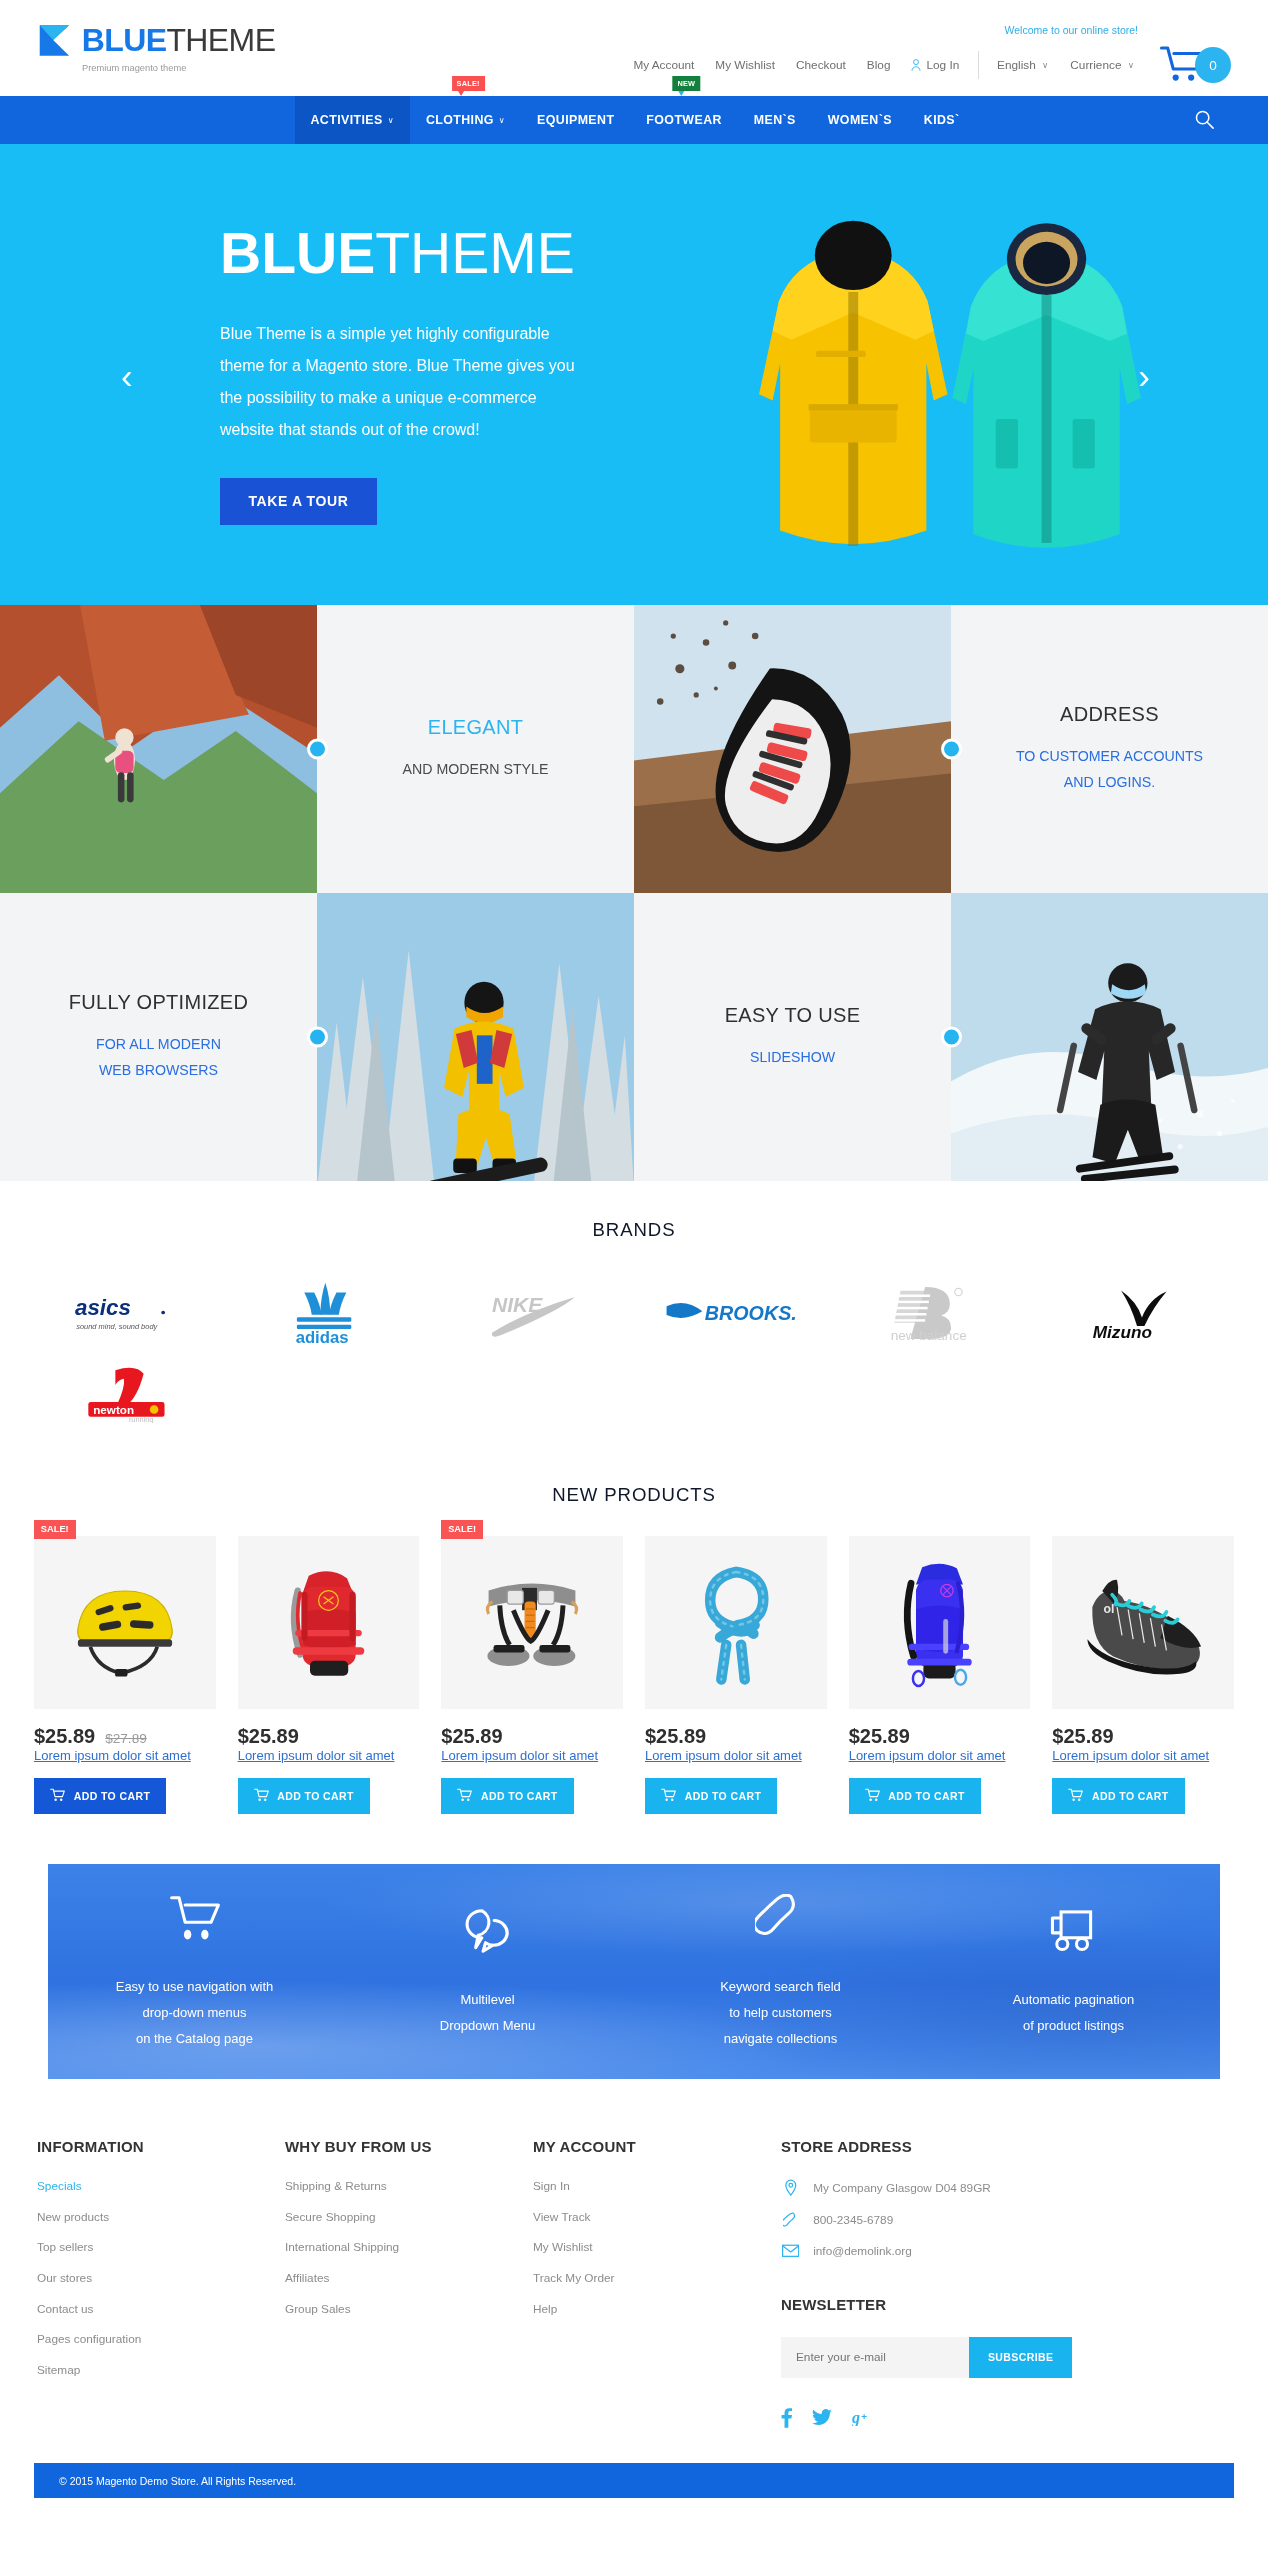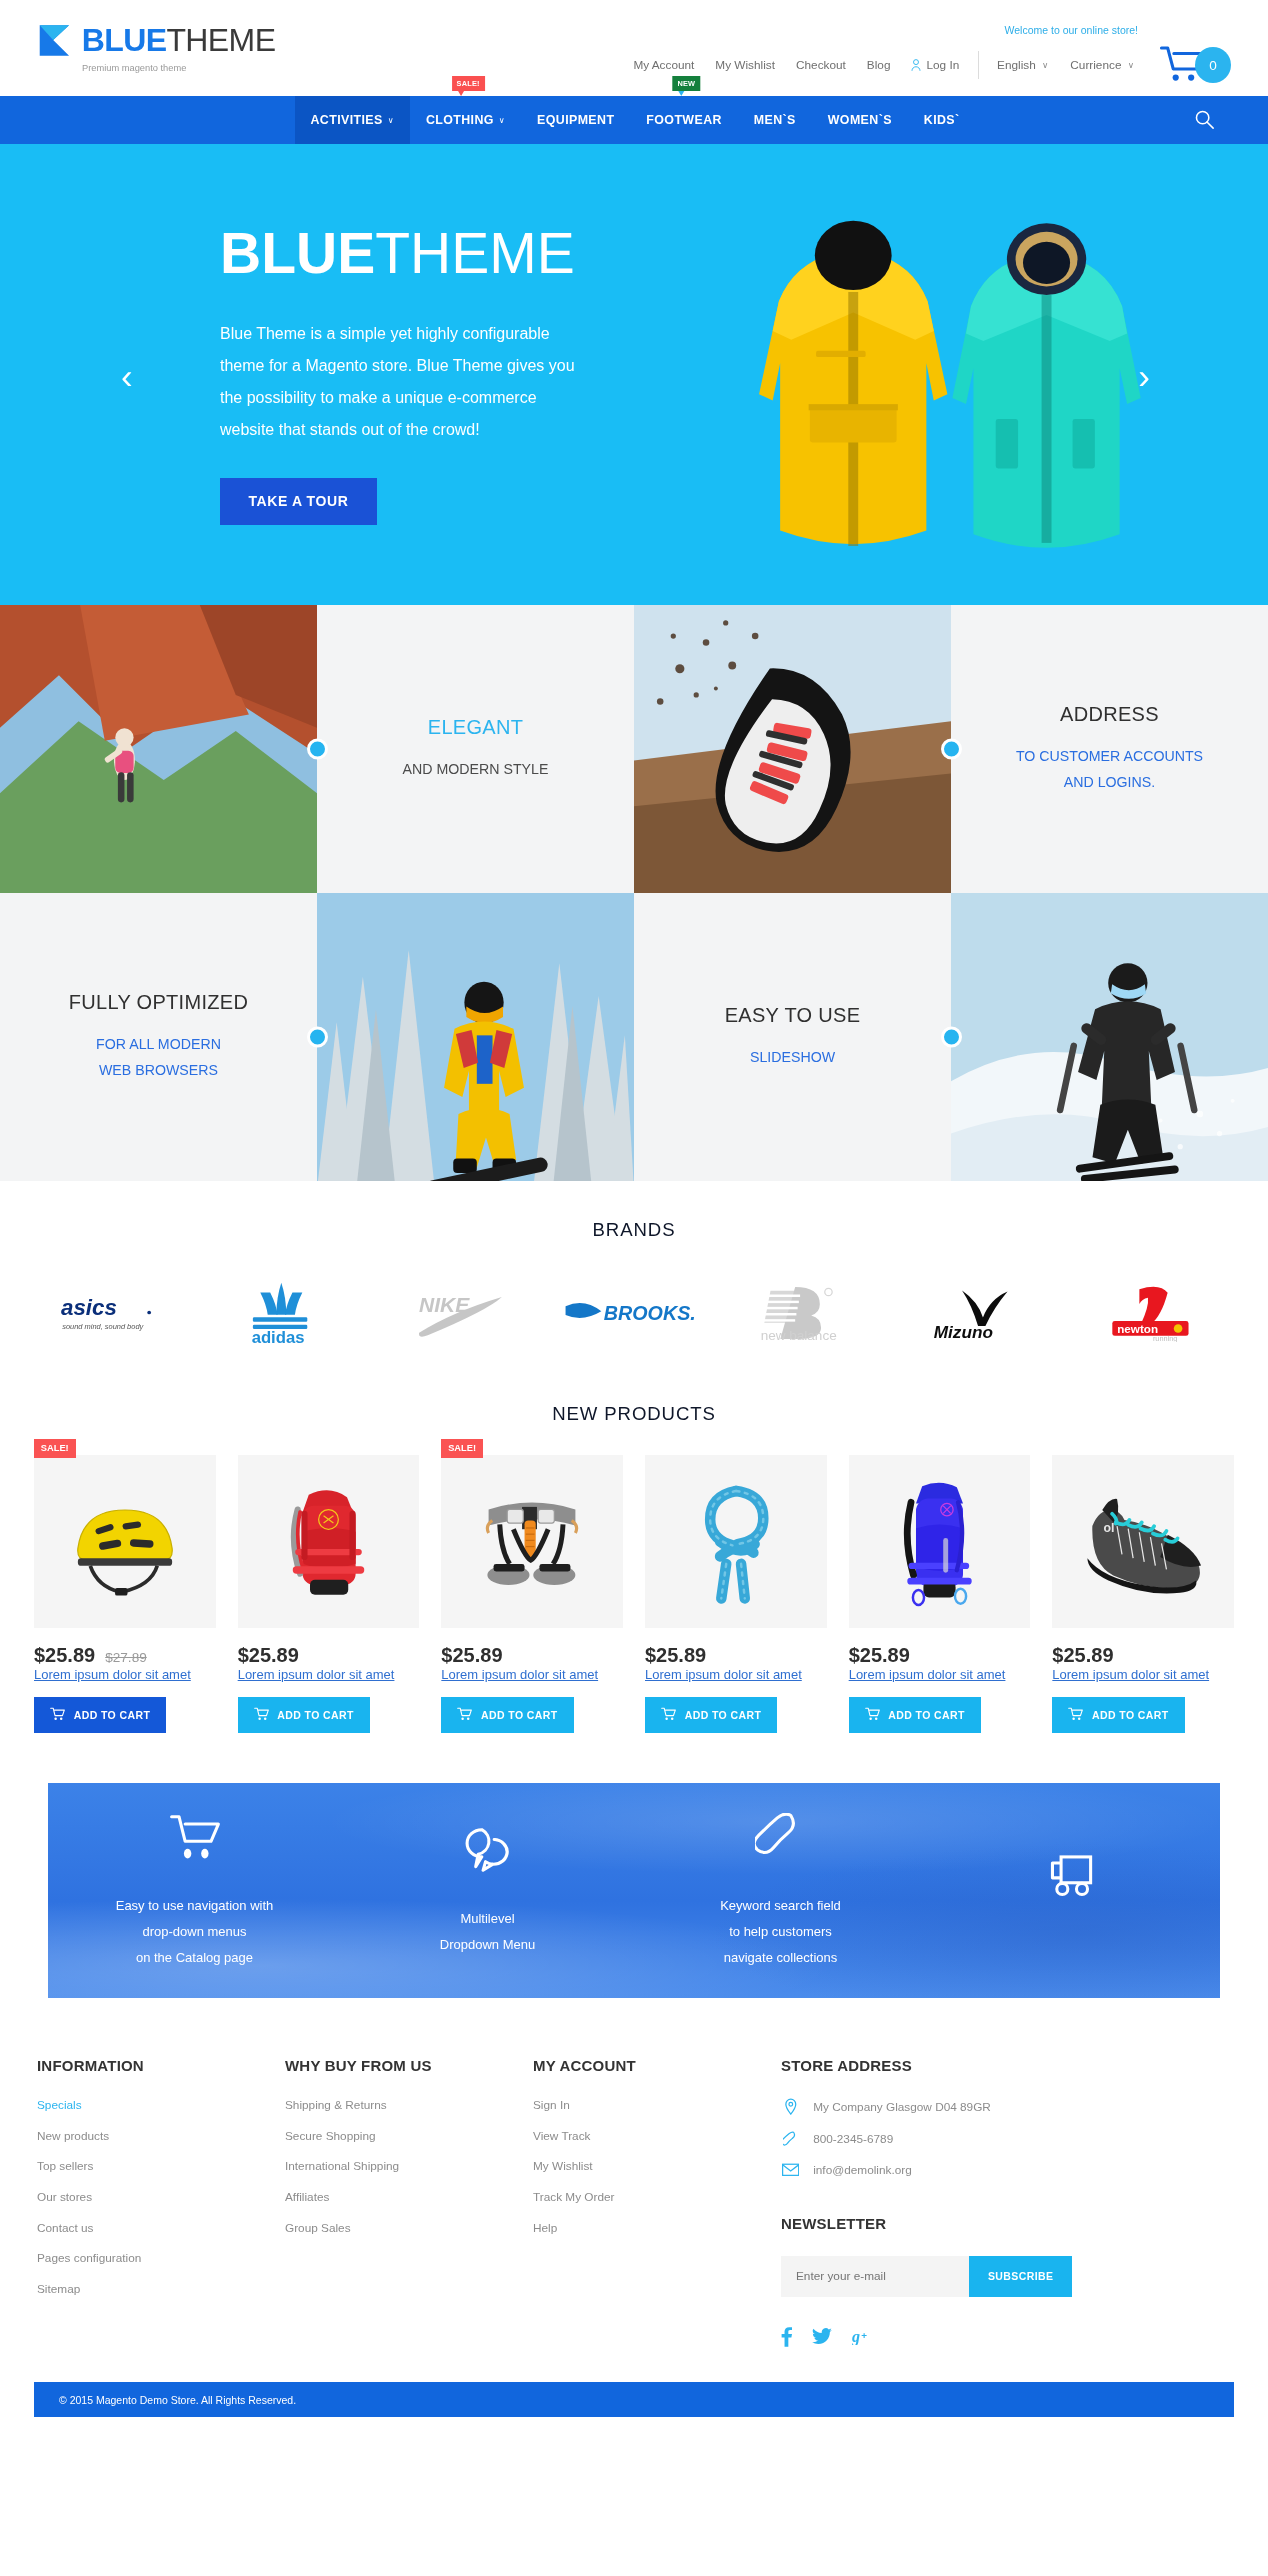--- a/index.html
+++ b/index.html
@@ -111,21 +111,21 @@
     position: absolute; top: 50%; width: 21px; height: 21px; border-radius: 50%;
     background: #26b4f0; border: 3.1px solid #fff; transform: translateY(-50%); z-index: 5;
   }
   .feat-dot.left  { left: -10.5px; }
   .feat-dot.right { right: -10.5px; }
 
   
   .brands-sec { padding: 38px 0 25px; background: #fff; }
   .sec-title { text-align: center; font-size: 18.6px; color: #0f172a; letter-spacing: 0.9px; font-weight: 400; }
   .brands-row {
-    display: grid; grid-template-columns: repeat(7, 1fr);
+    display: grid; grid-template-columns: repeat(6, 1fr);
     align-items: center; padding: 31px 28px 12.4px;
   }
   .brand { display: flex; align-items: center; justify-content: center; height: 81px; }
 
   
   .products-sec { padding: 12.4px 0 25px; }
   .prod-grid { display: grid; grid-template-columns: repeat(6, 1fr); gap: 22px; padding: 30px 34px 0; }
   .prod { position: relative; }
   .prod-badge {
     position: absolute; top: -16px; left: 0; background: #fa5353; color: #fff;
@@ -810,20 +810,22 @@
 
     <div class="promo-col">
       <div class="promo-icon">
         <svg width="56" height="48" viewBox="0 0 90 78">
           <rect x="24" y="8" width="48" height="42" fill="none" stroke="#fff" stroke-width="5"></rect>
           <path d="M24 18 h-14 v24 h14" fill="none" stroke="#fff" stroke-width="5" stroke-linejoin="round"></path>
           <circle cx="26" cy="60" r="9" fill="none" stroke="#fff" stroke-width="5"></circle>
           <circle cx="58" cy="60" r="9" fill="none" stroke="#fff" stroke-width="5"></circle>
         </svg>
       </div>
+      <div class="promo-text" style="white-space:pre-line">Automatic pagination
+of product listings</div>
     </div>
   </div>
 
   <div class="footer">
     <div>
       <div class="f-title">INFORMATION</div>
       <a href="#" class="f-link active">Specials</a>
       <a href="#" class="f-link">New products</a>
       <a href="#" class="f-link">Top sellers</a>
       <a href="#" class="f-link">Our stores</a>

